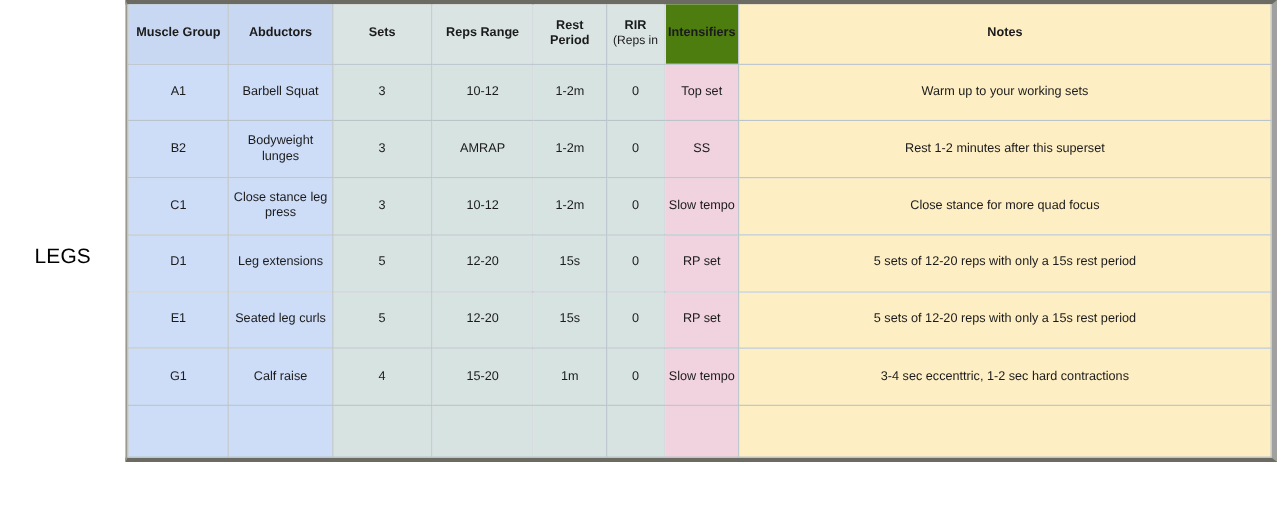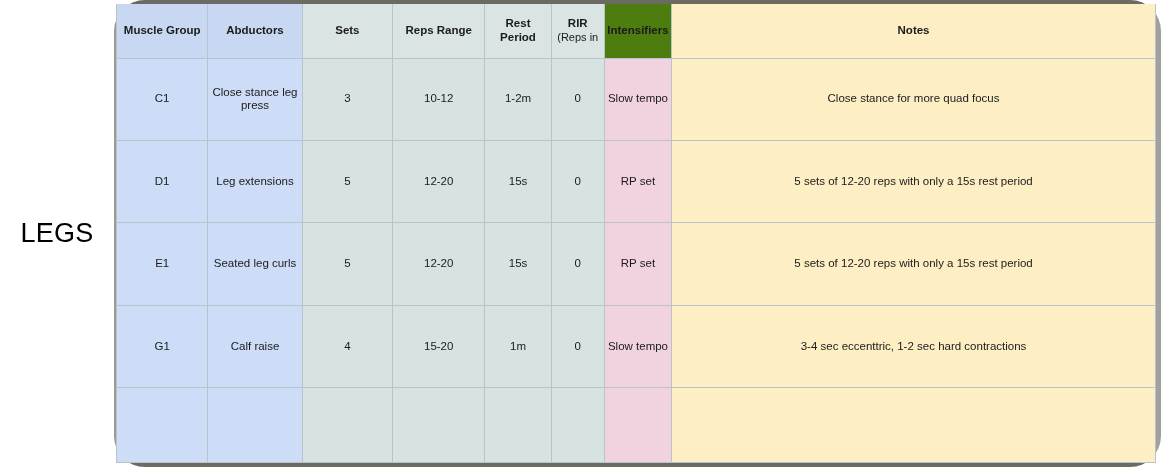--- a/index.html
+++ b/index.html
@@ -23,39 +23,38 @@
     left: 0;
     top: 0;
     width: 114px;
     height: 467px;
     background: #ffffff;
     display: flex;
     align-items: center;
     justify-content: center;
   }
   #group-label-strip .group-label {
-    font-size: 27px;
+    font-size: 19px;
     color: #000000;
     letter-spacing: 0.2px;
     font-family: "Liberation Sans", sans-serif;
   }
 
   
   #sheet-wrap {
     position: absolute;
     left: 114px;
     top: 0;
     width: 1047px;
-    height: 467px;
+    height: 420px;
     border-top: 4px solid #6b6b63;
     border-left: 2px solid #9a9a92;
     border-right: 5px solid #a0a0a0;
     border-bottom: 4px solid #6b6b63;
     background: #ffffff;
-    border-radius: 31px;
   }
   table.sheet {
     width: 100%;
     height: 100%;
     border-collapse: collapse;
     table-layout: fixed;
   }
   table.sheet td, table.sheet th {
     border: 1px solid #b9c3c9;
     padding: 2px 3px;
@@ -145,20 +144,40 @@
               <span class="rir-main">RIR</span>
               <span class="rir-sub">(Reps in</span>
             </span>
           </th>
           <th class="c-intens">Intensifiers</th>
           <th class="c-notes">Notes</th>
         </tr>
       </thead>
       <tbody id="table-body">
           <tr class="data-row">
+            <td class="c-muscle">A1</td>
+            <td class="c-exercise">Barbell Squat</td>
+            <td class="c-sets">3</td>
+            <td class="c-reps">10-12</td>
+            <td class="c-rest">1-2m</td>
+            <td class="c-rir">0</td>
+            <td class="c-intens">Top set</td>
+            <td class="c-notes">Warm up to your working sets</td>
+          </tr>
+          <tr class="data-row">
+            <td class="c-muscle code-red">B2</td>
+            <td class="c-exercise">Bodyweight lunges</td>
+            <td class="c-sets">3</td>
+            <td class="c-reps">AMRAP</td>
+            <td class="c-rest">1-2m</td>
+            <td class="c-rir">0</td>
+            <td class="c-intens">SS</td>
+            <td class="c-notes">Rest 1-2 minutes after this superset</td>
+          </tr>
+          <tr class="data-row">
             <td class="c-muscle">C1</td>
             <td class="c-exercise">Close stance leg press</td>
             <td class="c-sets">3</td>
             <td class="c-reps">10-12</td>
             <td class="c-rest">1-2m</td>
             <td class="c-rir">0</td>
             <td class="c-intens">Slow tempo</td>
             <td class="c-notes">Close stance for more quad focus</td>
           </tr>
           <tr class="data-row">

